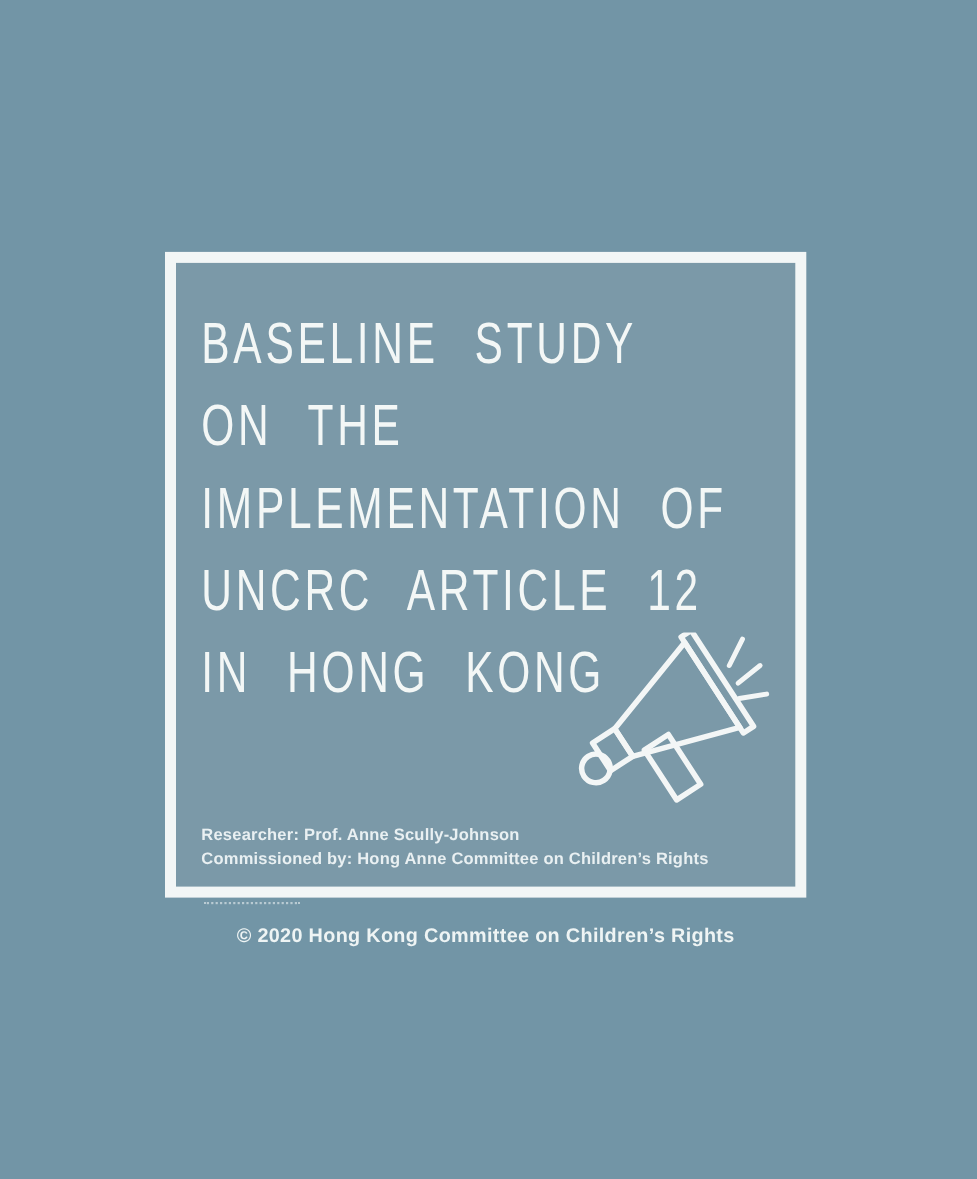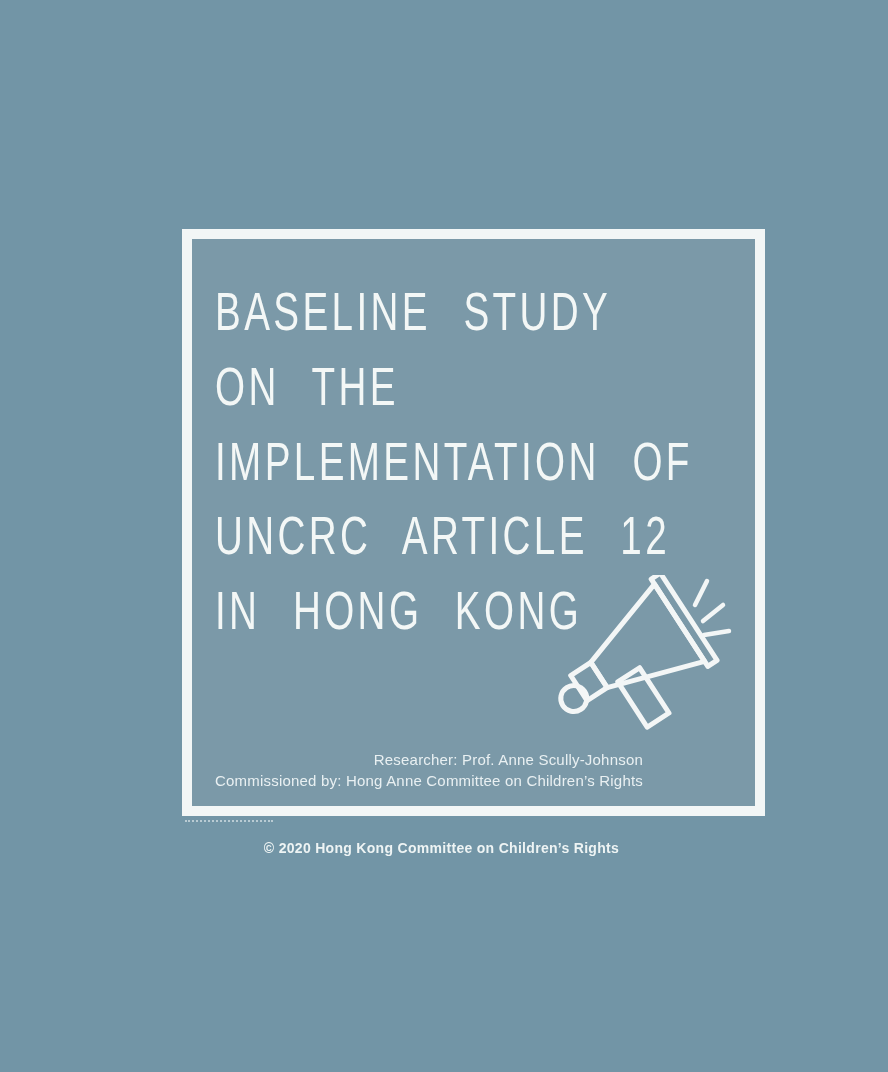--- a/index.html
+++ b/index.html
@@ -20,21 +20,20 @@
   }
   .cover-box {
     position: absolute;
     left: 150px;
     top: 229px;
     width: 583px;
     height: 587px;
     box-sizing: border-box;
     border: 10px solid #f2f6f6;
     background: #7b99a8;
-    margin-left: 32px;
   }
   .title {
     position: absolute;
     left: 23px;
     top: 36px;
     font-size: 46px;
     font-weight: 400;
     line-height: 65px;
     letter-spacing: 4px;
     word-spacing: 22px;
@@ -42,25 +41,24 @@
     white-space: nowrap;
     transform: scale(0.84, 1.15);
     transform-origin: left top;
   }
   .credits {
     position: absolute;
     left: 23px;
     top: 510px;
     font-size: 15px;
     line-height: 21px;
-    font-weight: 400;
+    font-weight: 700;
     letter-spacing: 0.2px;
     color: #e9f0f2;
     white-space: nowrap;
-    text-align: right;
   }
   .megaphone {
     position: absolute;
     left: 355px;
     top: 336px;
     width: 190px;
     height: 180px;
   }
   .dash-line {
     position: absolute;
@@ -69,21 +67,21 @@
     width: 88px;
     height: 0;
     border-top: 2px dotted rgba(244, 248, 248, 0.55);
   }
   .copyright {
     position: absolute;
     left: 150px;
     top: 840px;
     width: 583px;
     text-align: center;
-    font-size: 14px;
+    font-size: 18px;
     font-weight: 600;
     letter-spacing: 0.3px;
     color: #eef4f4;
   }
 </style>
 </head>
 <body>
 
 <div class="page">
 

